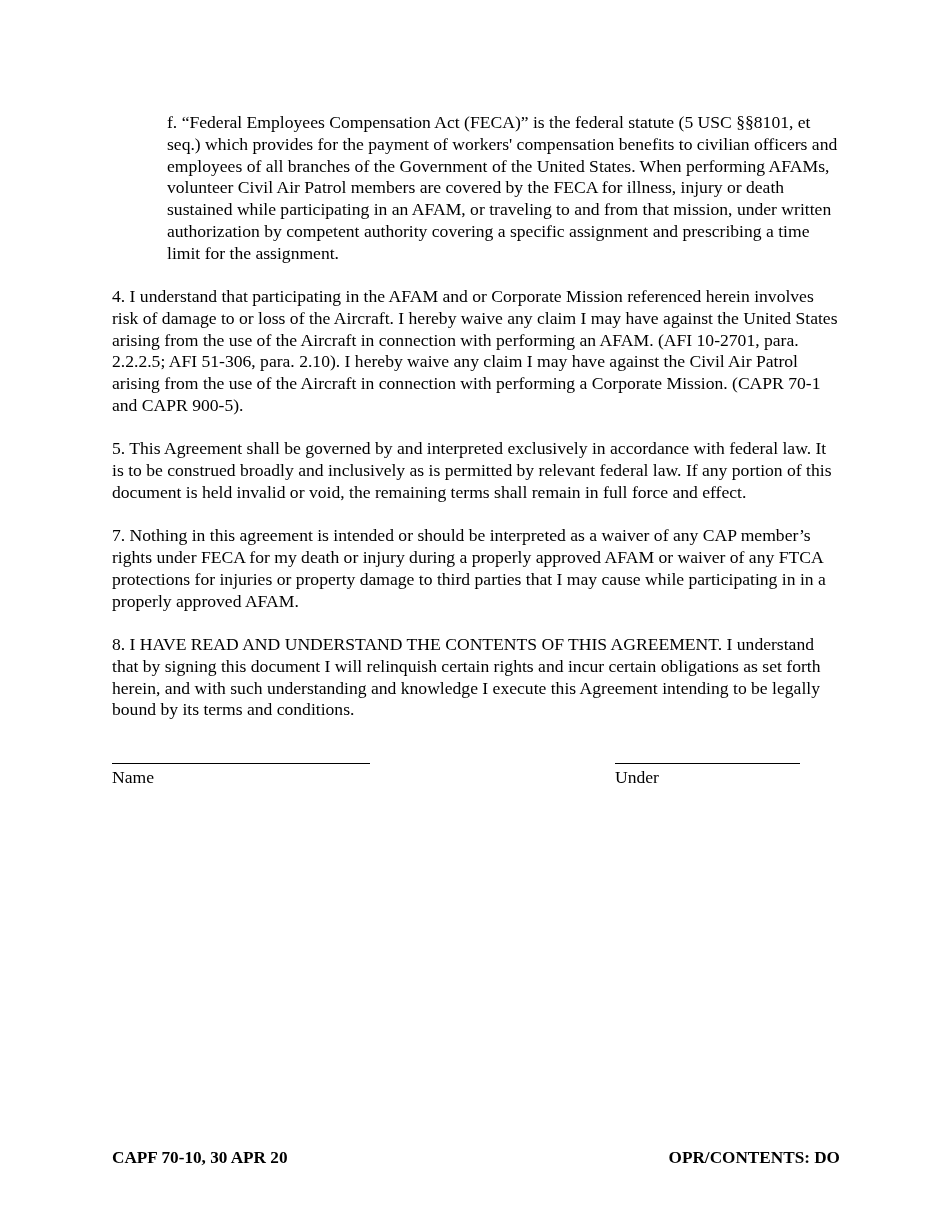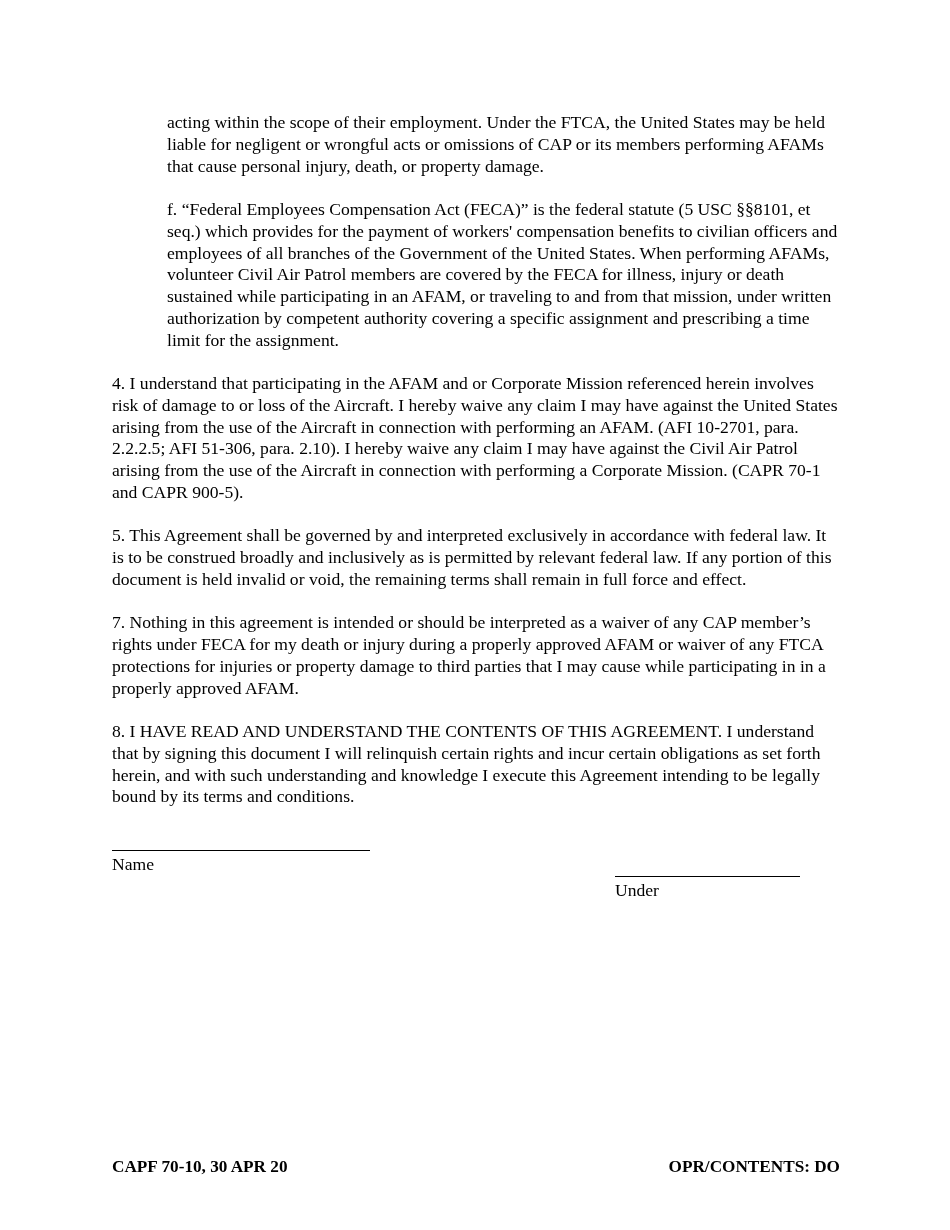--- a/index.html
+++ b/index.html
@@ -27,24 +27,23 @@
   .para {
     margin: 0 0 21.75px 0;
     text-align: left;
   }
   .para.indent {
     margin-left: 55px;
     width: 673px;
   }
   .sig-row {
     display: flex;
-    align-items: flex-start;
+    align-items: flex-end;
     margin-top: 42px;
     width: 728px;
-    flex-direction: column;
   }
   .sig-block {
     display: flex;
     flex-direction: column;
   }
   .sig-block.name {
     width: 258px;
   }
   .sig-block.date {
     margin-left: auto;
@@ -57,33 +56,32 @@
     width: 100%;
     margin-bottom: 3px;
   }
   .sig-label {
     font-size: 17.6px;
   }
   .footer {
     position: absolute;
     left: 112px;
     right: 110px;
-    bottom: 52px;
+    bottom: 61px;
     display: flex;
     justify-content: space-between;
     font-weight: bold;
     font-size: 17.2px;
   }
 </style>
 </head>
 <body>
 
 <div class="page">
   <div class="body-text">
-    <p class="para indent">acting within the scope of their employment. Under the FTCA, the United States may be held liable for negligent or wrongful acts or omissions of CAP or its members performing AFAMs that cause personal injury, death, or property damage.</p>
     <p class="para indent">f. “Federal Employees Compensation Act (FECA)” is the federal statute (5 USC §§8101, et seq.) which provides for the payment of workers' compensation benefits to civilian officers and employees of all branches of the Government of the United States. When performing AFAMs, volunteer Civil Air Patrol members are covered by the FECA for illness, injury or death sustained while participating in an AFAM, or traveling to and from that mission, under written authorization by competent authority covering a specific assignment and prescribing a time limit for the assignment.</p>
     <p class="para">4. I understand that participating in the AFAM and or Corporate Mission referenced herein involves risk of damage to or loss of the Aircraft.  I hereby waive any claim I may have against the United States arising from the use of the Aircraft in connection with performing an AFAM. (AFI 10-2701, para. 2.2.2.5; AFI 51-306, para. 2.10). I hereby waive any claim I may have against the Civil Air Patrol arising from the use of the Aircraft in connection with performing a Corporate Mission. (CAPR 70-1 and CAPR 900-5).</p>
     <p class="para">5. This Agreement shall be governed by and interpreted exclusively in accordance with federal law. It is to be construed broadly and inclusively as is permitted by relevant federal law. If any portion of this document is held invalid or void, the remaining terms shall remain in full force and effect.</p>
     <p class="para">7. Nothing in this agreement is intended or should be interpreted as a waiver of any CAP member’s rights under FECA for my death or injury during a properly approved AFAM or waiver of any FTCA protections for injuries or property damage to third parties that I may cause while participating in in a properly approved AFAM.</p>
     <p class="para">8. I HAVE READ AND UNDERSTAND THE CONTENTS OF THIS AGREEMENT. I understand that by signing this document I will relinquish certain rights and incur certain obligations as set forth herein, and with such understanding and knowledge I execute this Agreement intending to be legally bound by its terms and conditions.</p>
 
     <div class="sig-row">
       <div class="sig-block name">
         <div class="sig-line"></div>
         <span class="sig-label">Name</span>

